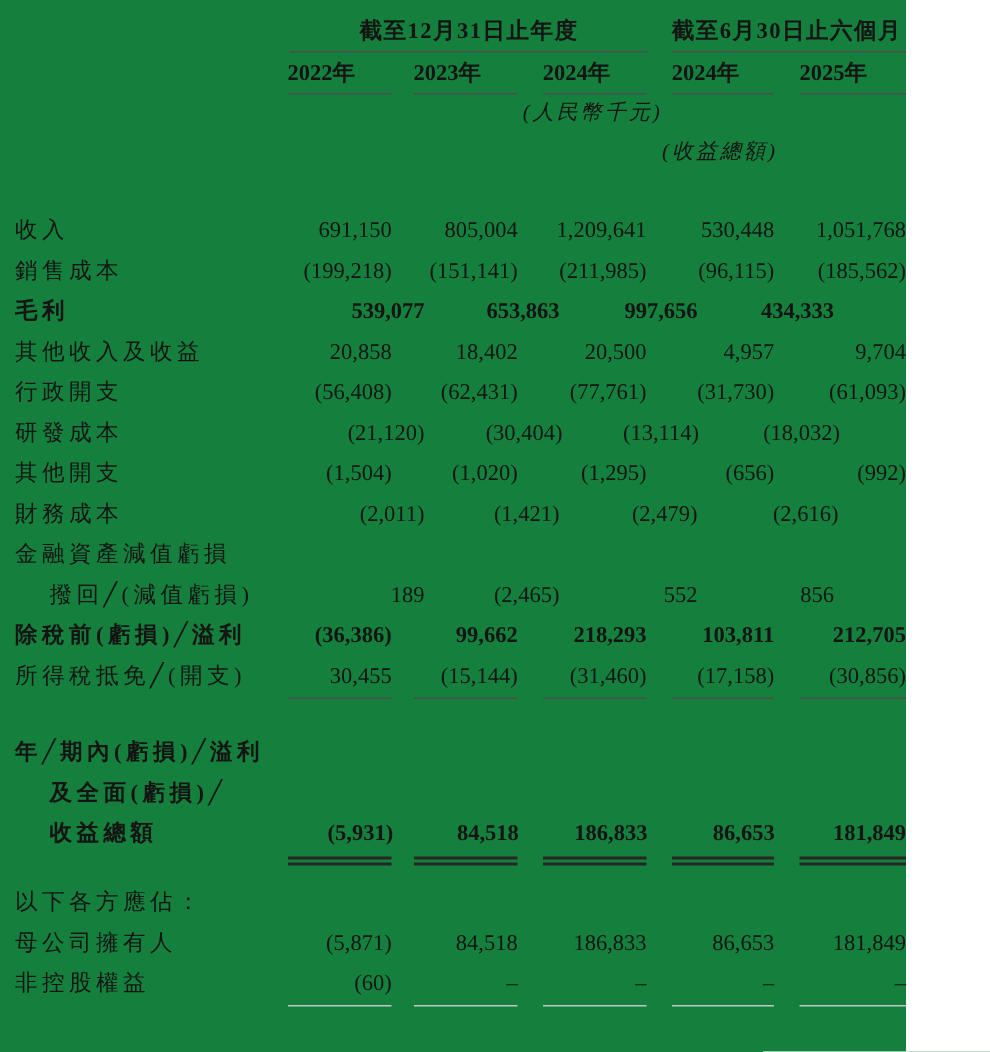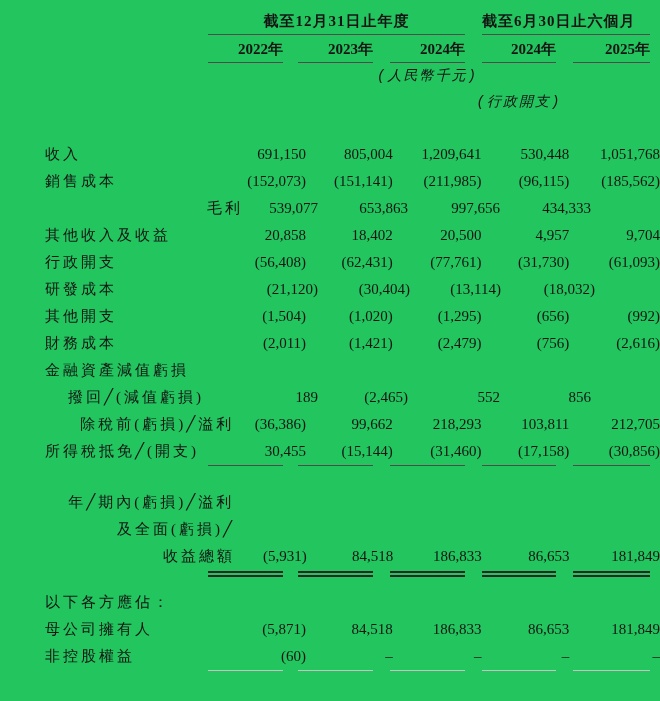--- a/index.html
+++ b/index.html
@@ -1,47 +1,47 @@
 <!DOCTYPE html>
 <html><head>
 <meta charset="utf-8">
 <style>
   * { margin:0; padding:0; box-sizing:border-box; }
   html,body { width:660px; height:701px; background:#fff; overflow:hidden; }
   body {
     font-family:"Liberation Serif","DejaVu Serif",serif;
     color:#141414; font-size:15px;
   }
-  .page { width:660px; height:701px; padding-top:8px; background:#22c55e; }
+  .page { width:604px; height:701px; padding-top:8px; background:#15803d; }
 
   
   .label   { width:208px; padding-left:10px; letter-spacing:3px; white-space:nowrap; }
   .label.indent { padding-left:33px; }
   .cell    { text-align:right; white-space:nowrap; }
   .c1 { width:75px; margin-left:0; }
   .c2 { width:75px; margin-left:15px; }
   .c3 { width:75px; margin-left:17px; }
   .c4 { width:74px; margin-left:17px; }
   .c5 { width:77px; margin-left:17px; }
 
-  .row { display:flex; align-items:baseline; height:27px; line-height:27px;padding-left:35px; }
-  .row.bold .label, .row.bold .cell { font-weight:400;text-align:right; }
+  .row { display:flex; align-items:baseline; height:27px; line-height:27px; }
+  .row.bold .label, .row.bold .cell { font-weight:700; }
 
   
   .hdr-groups { display:flex; height:27px; line-height:27px; font-weight:700; }
   .hdr-spacer { width:208px; }
   .hdr-group1 { width:257px; text-align:center; letter-spacing:1px;
                 border-bottom:1.5px solid #4d4d4d; white-space:nowrap; }
   .hdr-gap    { width:17px; }
   .hdr-group2 { width:168px; text-align:left; letter-spacing:1px;
                 border-bottom:1.5px solid #4d4d4d; white-space:nowrap; }
   .hdr-years { display:flex; height:28px; line-height:28px; font-weight:700; }
-  .hdr-years .cell { text-align:right; border-bottom:1.5px solid #4d4d4d; }
+  .hdr-years .cell { text-align:left; border-bottom:1.5px solid #4d4d4d; }
   .note-row { display:flex; height:26px; line-height:26px; font-style:italic; font-size:14px; }
-  .note-row .cell { display:flex; justify-content:center; letter-spacing:2px; overflow:visible;font-family:Liberation Mono, monospace; }
+  .note-row .cell { display:flex; justify-content:center; letter-spacing:2px; overflow:visible; }
 
   
   .rule-row { display:flex; }
   .rule-row .seg { height:100%; }
   .rule-row.single { height:6px; }
   .rule-row.single .seg { border-top:1.5px solid #4d4d4d; }
   .rule-row.double { height:9px; }
   .rule-row.double .seg { height:6px; margin-top:1px;
       border-top:2px solid #262626; border-bottom:2px solid #262626; }
   .rule-row.faint { height:3px; }
@@ -77,38 +77,38 @@
     <div class="cell c3">(人民幣千元)</div>
     <div class="cell c4"></div>
     <div class="cell c5"></div>
   </div>
 
   <div class="note-row">
     <div class="hdr-spacer"></div>
     <div class="cell c1"></div>
     <div class="cell c2"></div>
     <div class="cell c3"></div>
-    <div class="cell c4">(行政開支)</div>
+    <div class="cell c4">(收益總額)</div>
     <div class="cell c5"></div>
   </div>
 
   <div class="spacer" style="height:26px"></div>
 
   <div>
       <div class="row">
         <div class="label">收入</div>
         <div class="cell c1">691,150</div>
         <div class="cell c2">805,004</div>
         <div class="cell c3">1,209,641</div>
         <div class="cell c4">530,448</div>
         <div class="cell c5">1,051,768</div>
       </div>
       <div class="row">
         <div class="label">銷售成本</div>
-        <div class="cell c1">(152,073)</div>
+        <div class="cell c1">(199,218)</div>
         <div class="cell c2">(151,141)</div>
         <div class="cell c3">(211,985)</div>
         <div class="cell c4">(96,115)</div>
         <div class="cell c5">(185,562)</div>
       </div>
       <div class="row bold">
         <div class="label">毛利</div>
         <div class="cell c1">539,077</div>
         <div class="cell c2">653,863</div>
         <div class="cell c3">997,656</div>
@@ -143,21 +143,20 @@
         <div class="cell c2">(1,020)</div>
         <div class="cell c3">(1,295)</div>
         <div class="cell c4">(656)</div>
         <div class="cell c5">(992)</div>
       </div>
       <div class="row">
         <div class="label">財務成本</div>
         <div class="cell c1">(2,011)</div>
         <div class="cell c2">(1,421)</div>
         <div class="cell c3">(2,479)</div>
-        <div class="cell c4">(756)</div>
         <div class="cell c5">(2,616)</div>
       </div>
       <div class="row">
         <div class="label">金融資產減值虧損</div>
         <div class="cell c1"></div>
         <div class="cell c2"></div>
         <div class="cell c3"></div>
         <div class="cell c4"></div>
         <div class="cell c5"></div>
       </div>

